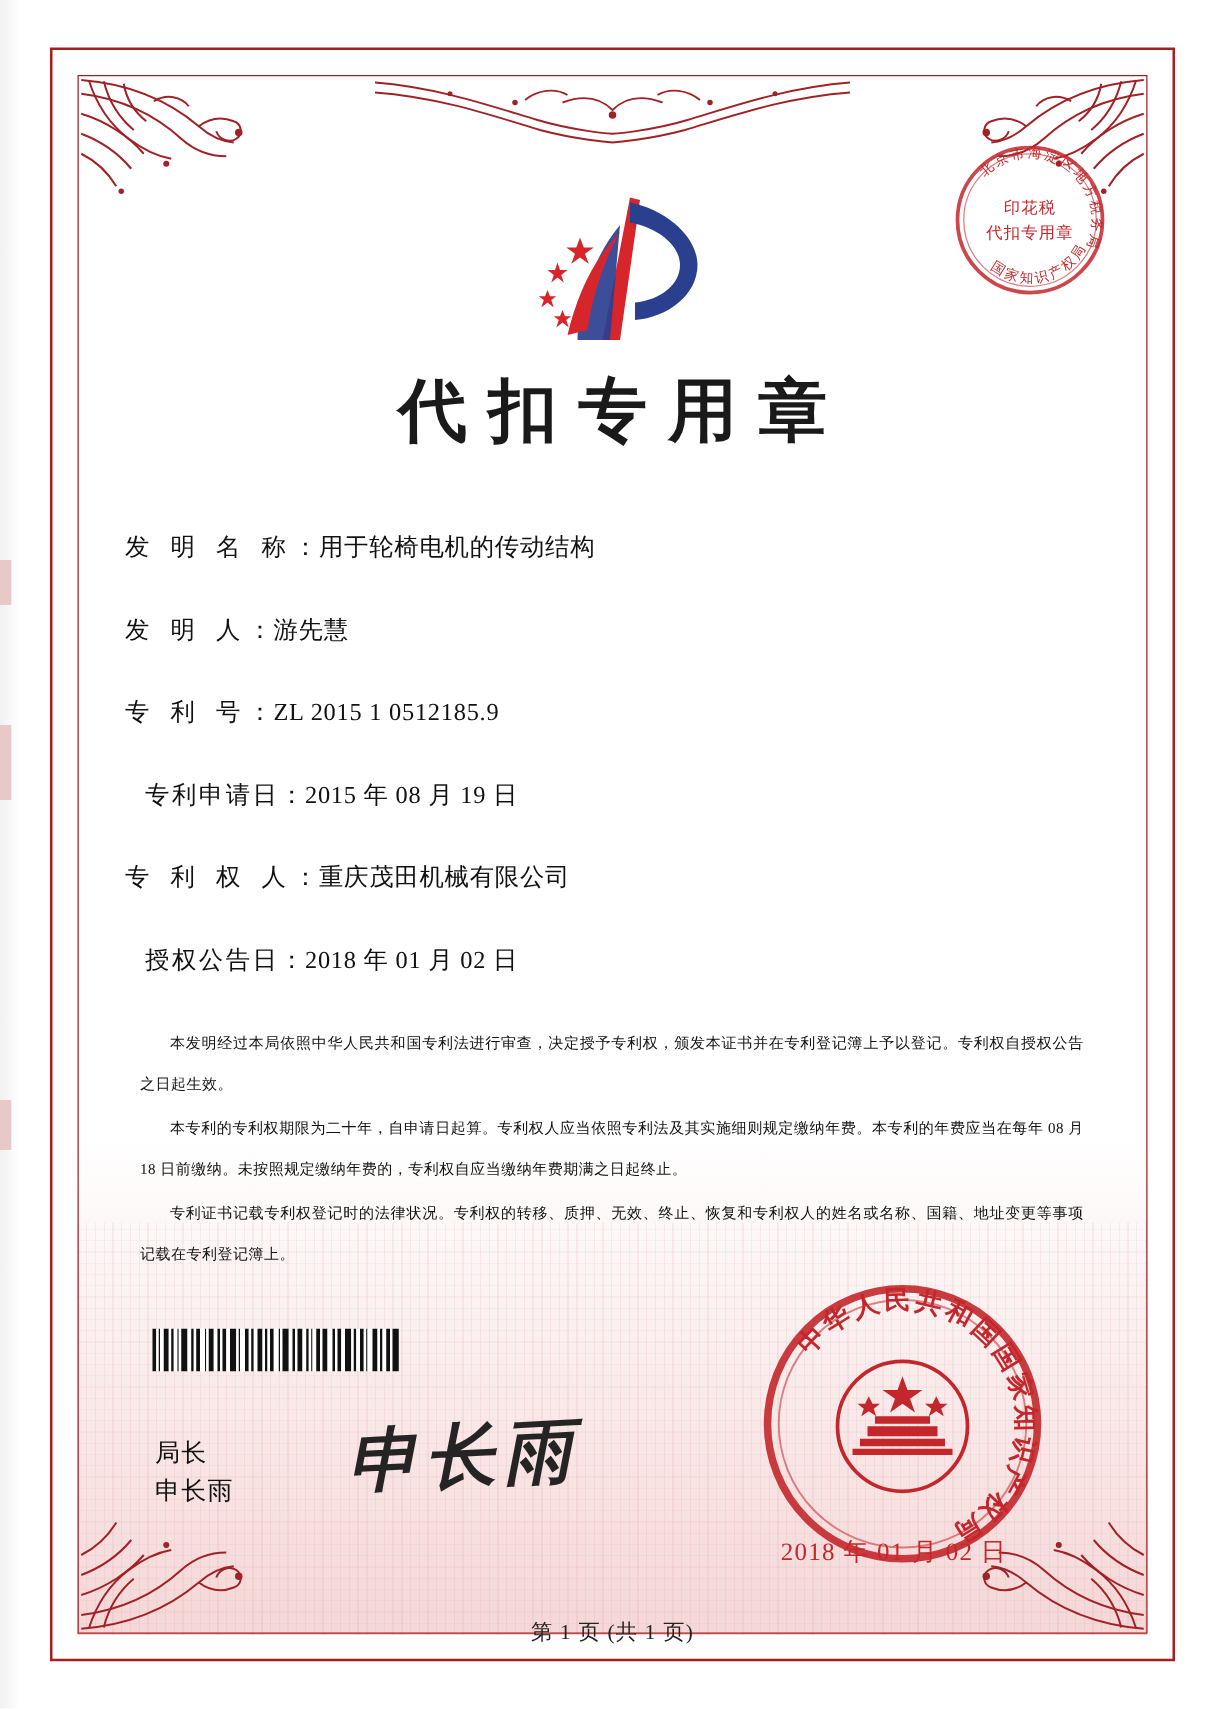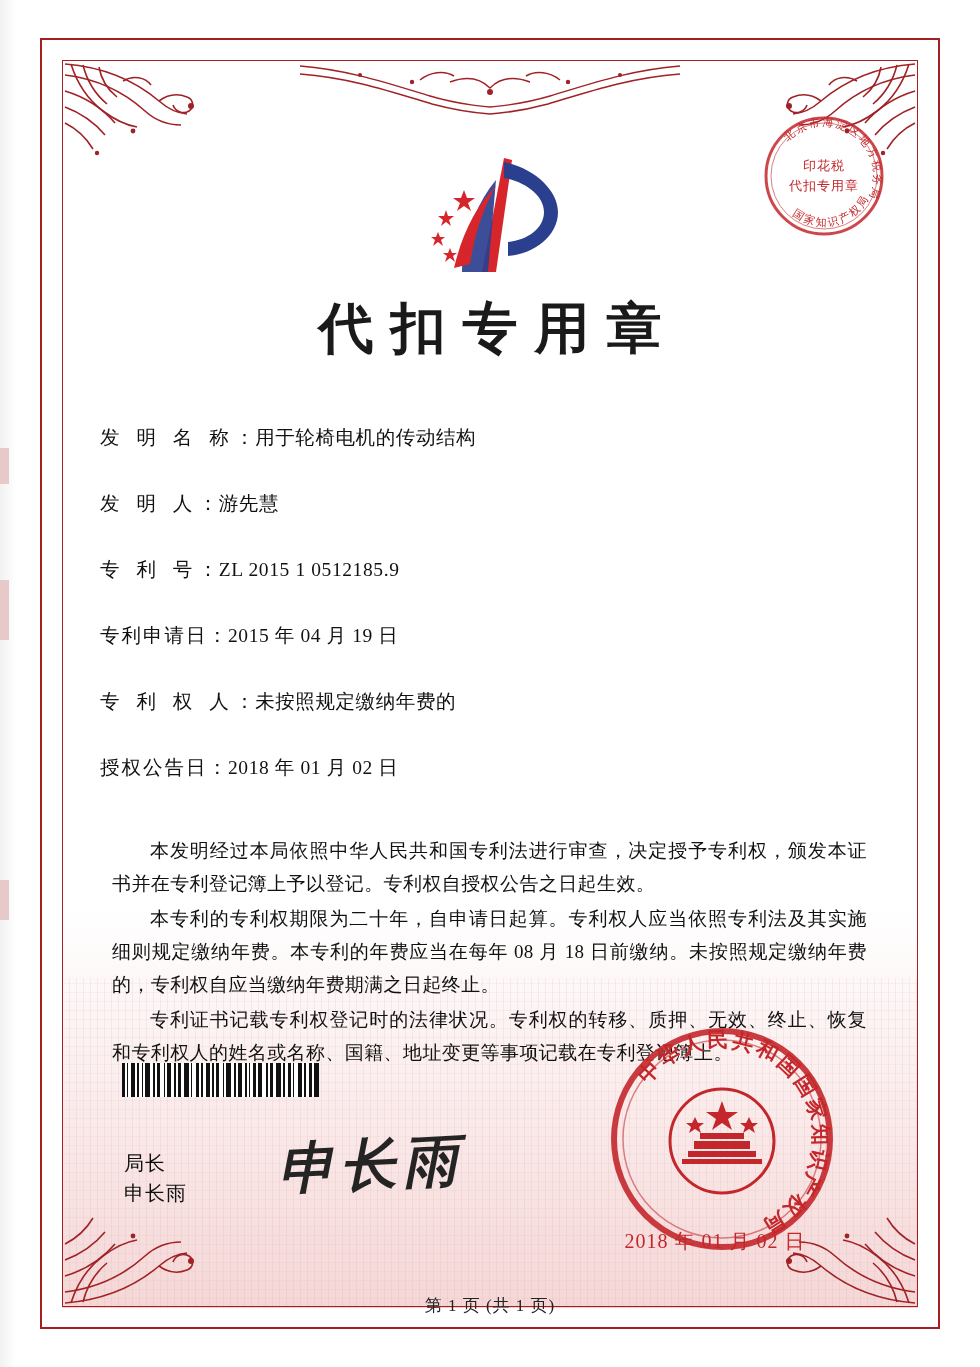--- a/index.html
+++ b/index.html
@@ -125,34 +125,33 @@
     display: flex;
     align-items: baseline;
     margin-bottom: 39px;
     font-size: 19.5px;
     color: #111;
     white-space: nowrap;
   }
   .field-label {
     letter-spacing: 6px;
   }
-  .field-label.tight { letter-spacing: 2px; }
+  .field-label.tight { letter-spacing: 2px; margin-left: 16px; }
   .field-colon { margin: 0 1px 0 0; letter-spacing:0; }
   .field-value { letter-spacing: 0.6px; }
 
   
   .body-text {
     position: absolute;
     left: 112px; top: 818px;
     width: 755px;
-    font-size: 19px;
+    font-size: 12px;
     line-height: 33px;
     color: #111;
     text-align: justify;
-    margin-top: 16px;
   }
   .body-text p {
     margin: 0 0 2px 0;
     text-indent: 2em;
     letter-spacing: 0.4px;
   }
 
   
   .barcode {
     position: absolute;
@@ -367,26 +366,26 @@
       <span class="field-value">游先慧</span>
     </div>
     <div class="field-row">
       <span class="field-label">专 利 号</span>
       <span class="field-colon">：</span>
       <span class="field-value">ZL 2015 1 0512185.9</span>
     </div>
     <div class="field-row">
       <span class="field-label tight">专利申请日</span>
       <span class="field-colon">：</span>
-      <span class="field-value">2015 年 04 月 19 日</span>
+      <span class="field-value">2015 年 08 月 19 日</span>
     </div>
     <div class="field-row">
       <span class="field-label">专 利 权 人</span>
       <span class="field-colon">：</span>
-      <span class="field-value">未按照规定缴纳年费的</span>
+      <span class="field-value">重庆茂田机械有限公司</span>
     </div>
     <div class="field-row">
       <span class="field-label tight">授权公告日</span>
       <span class="field-colon">：</span>
       <span class="field-value">2018 年 01 月 02 日</span>
     </div>
   </div>
 
   <div class="body-text">
     <p>本发明经过本局依照中华人民共和国专利法进行审查，决定授予专利权，颁发本证书并在专利登记簿上予以登记。专利权自授权公告之日起生效。</p>

